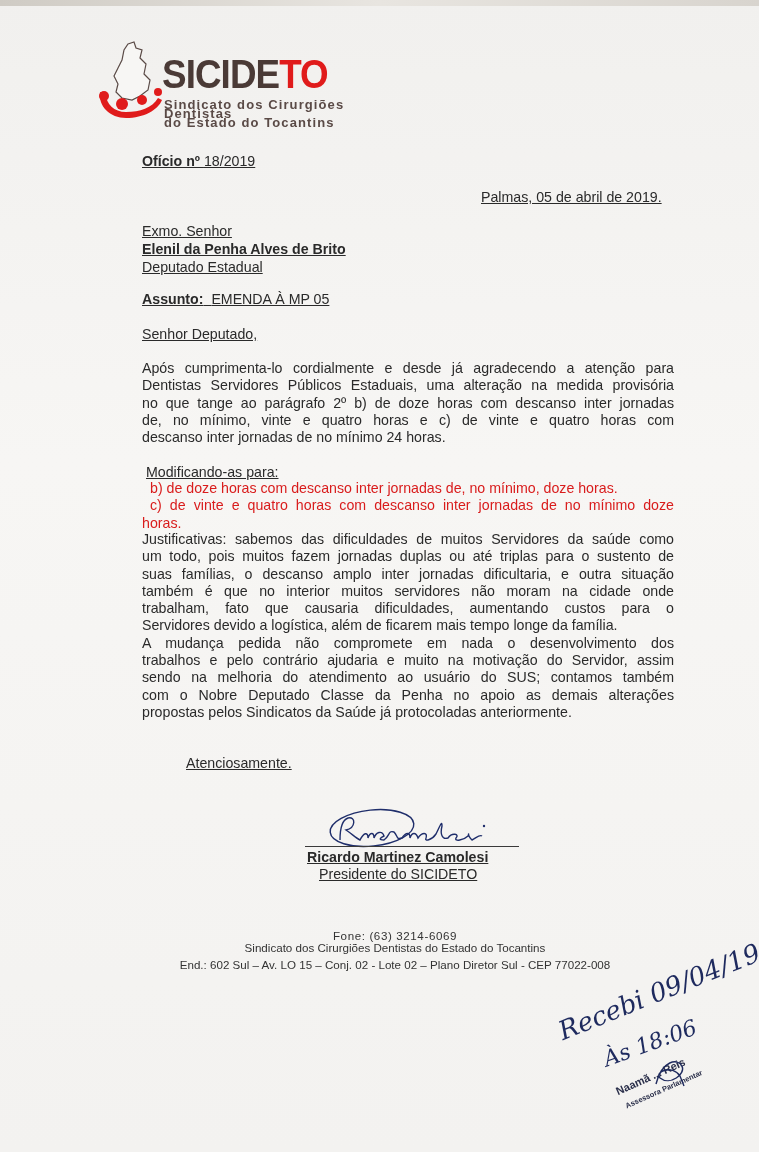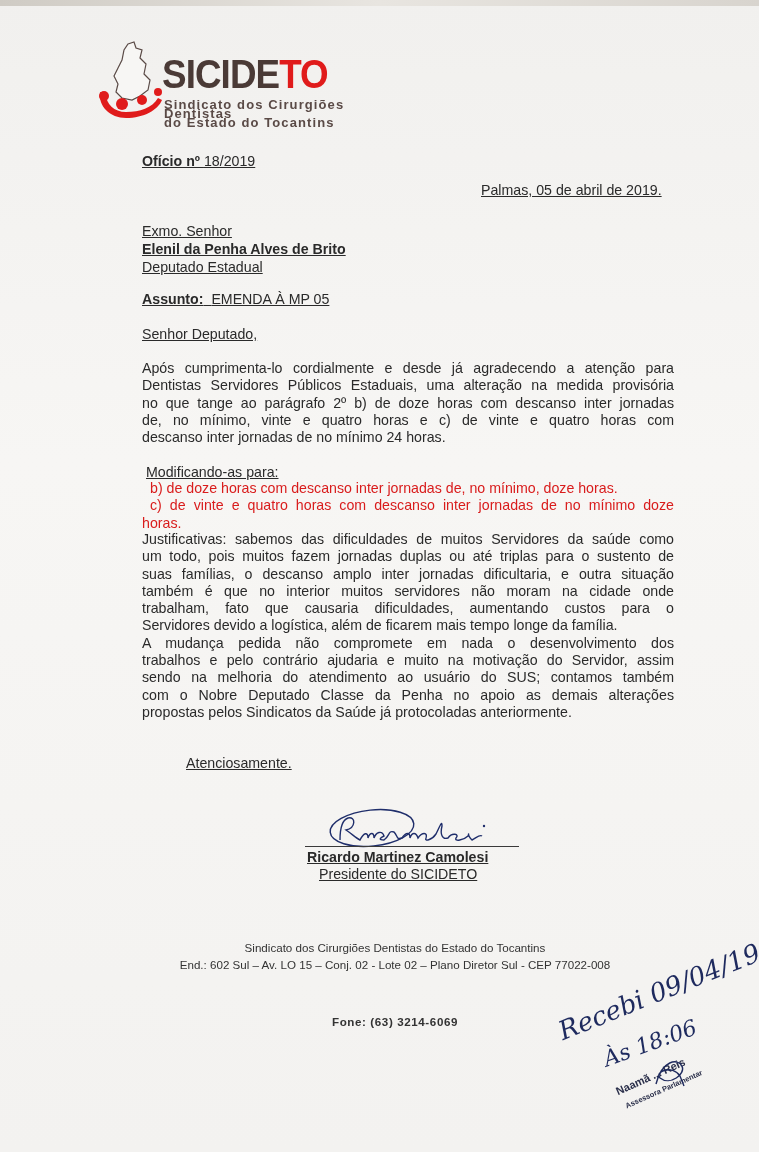--- a/index.html
+++ b/index.html
@@ -52,21 +52,21 @@
     <div class="logo-sub">
       <div>Sindicato dos Cirurgiões Dentistas</div>
       <div>do Estado do Tocantins</div>
     </div>
   </div>
 
   <div class="t" style="left:142px; top:152px;">
     <span class="b">Ofício nº</span>
     <span>18/2019</span>
   </div>
-  <div class="t" style="left:481px; top:181px;text-align:center;">Palmas, 05 de abril de 2019.</div>
+  <div class="t" style="left:481px; top:188px;text-align:center;">Palmas, 05 de abril de 2019.</div>
 
   <div class="t" style="left:142px; top:222px;">Exmo. Senhor</div>
   <div class="t b" style="left:142px; top:240px;">Elenil da Penha Alves de Brito</div>
   <div class="t" style="left:142px; top:258px;">Deputado Estadual</div>
 
   <div class="t" style="left:142px; top:290px;">
     <span class="b">Assunto:</span>&nbsp;
     <span>EMENDA À MP 05</span>
   </div>
 
@@ -108,21 +108,21 @@
     <ellipse cx="46" cy="22" rx="42" ry="18" fill="none" stroke="#1f2e6b" stroke-width="1.4" transform="rotate(-6 46 22)"></ellipse>
     <path d="M14 34 C14 22 16 14 22 12 C30 10 30 22 20 24 C26 28 30 32 34 34 C38 26 42 26 42 32 C44 26 48 26 48 32 C50 26 56 24 58 30 C54 32 52 34 58 34 C64 30 62 24 68 26 C72 30 70 34 76 32 C80 26 84 26 84 32 C86 26 90 26 92 32 C96 26 102 26 100 32 C98 36 106 34 110 28 C114 20 116 14 116 20 C114 28 116 34 122 32 C126 26 134 28 130 32 C128 36 138 34 142 30 C144 26 140 28 146 34 C150 32 154 28 156 30" fill="none" stroke="#1f2e6b" stroke-width="1.4"></path>
     <circle cx="158" cy="20" r="1.2" fill="#1f2e6b"></circle>
   </svg>
   <div class="sigline"></div>
   <div class="t b" style="left:307px; top:848px;">Ricardo Martinez Camolesi</div>
   <div class="t" style="left:319px; top:865px;">Presidente do SICIDETO</div>
 
   <div class="footer" style="top:940px;">Sindicato dos Cirurgiões Dentistas do Estado do Tocantins</div>
   <div class="footer" style="top:957px; left:130px; width:530px;">End.: 602 Sul – Av. LO 15 – Conj. 02 - Lote 02 – Plano Diretor Sul - CEP 77022-008</div>
-  <div class="footer" style="top:1014px; letter-spacing:0.6px;font-weight:bold;">Fone: (63) 3214-6069</div>
+  <div class="footer" style="top:928px; letter-spacing:0.6px;">Fone: (63) 3214-6069</div>
 
   <div class="stamp">
     <div style="position:absolute; left:6px; top:48px; transform:rotate(-22deg); transform-origin:left top; font-family:'DejaVu Serif',serif; font-style:italic; font-size:26px; color:#1e2a5e; white-space:nowrap;">Recebi 09/04/19</div>
     <div style="position:absolute; left:52px; top:78px; transform:rotate(-20deg); transform-origin:left top; font-family:'DejaVu Serif',serif; font-style:italic; font-size:22px; color:#1e2a5e; white-space:nowrap;">Às 18:06</div>
     <div style="position:absolute; left:66px; top:116px; transform:rotate(-24deg); transform-origin:left top; font-size:11px; font-weight:bold; color:#2a2f4a; white-space:nowrap;">Naamã ... Reis</div>
     <div style="position:absolute; left:76px; top:132px; transform:rotate(-24deg); transform-origin:left top; font-size:7.5px; font-weight:bold; color:#2a2f4a; white-space:nowrap;">Assessora Parlamentar</div>
     <svg style="position:absolute; left:104px; top:86px;" width="36" height="34" viewBox="0 0 36 34">
       <path d="M4 28 C10 4 26 2 30 10 C34 18 18 30 8 22 C2 16 20 8 28 20 L32 30" fill="none" stroke="#1e2a5e" stroke-width="1.4"></path>
     </svg>
   </div>

